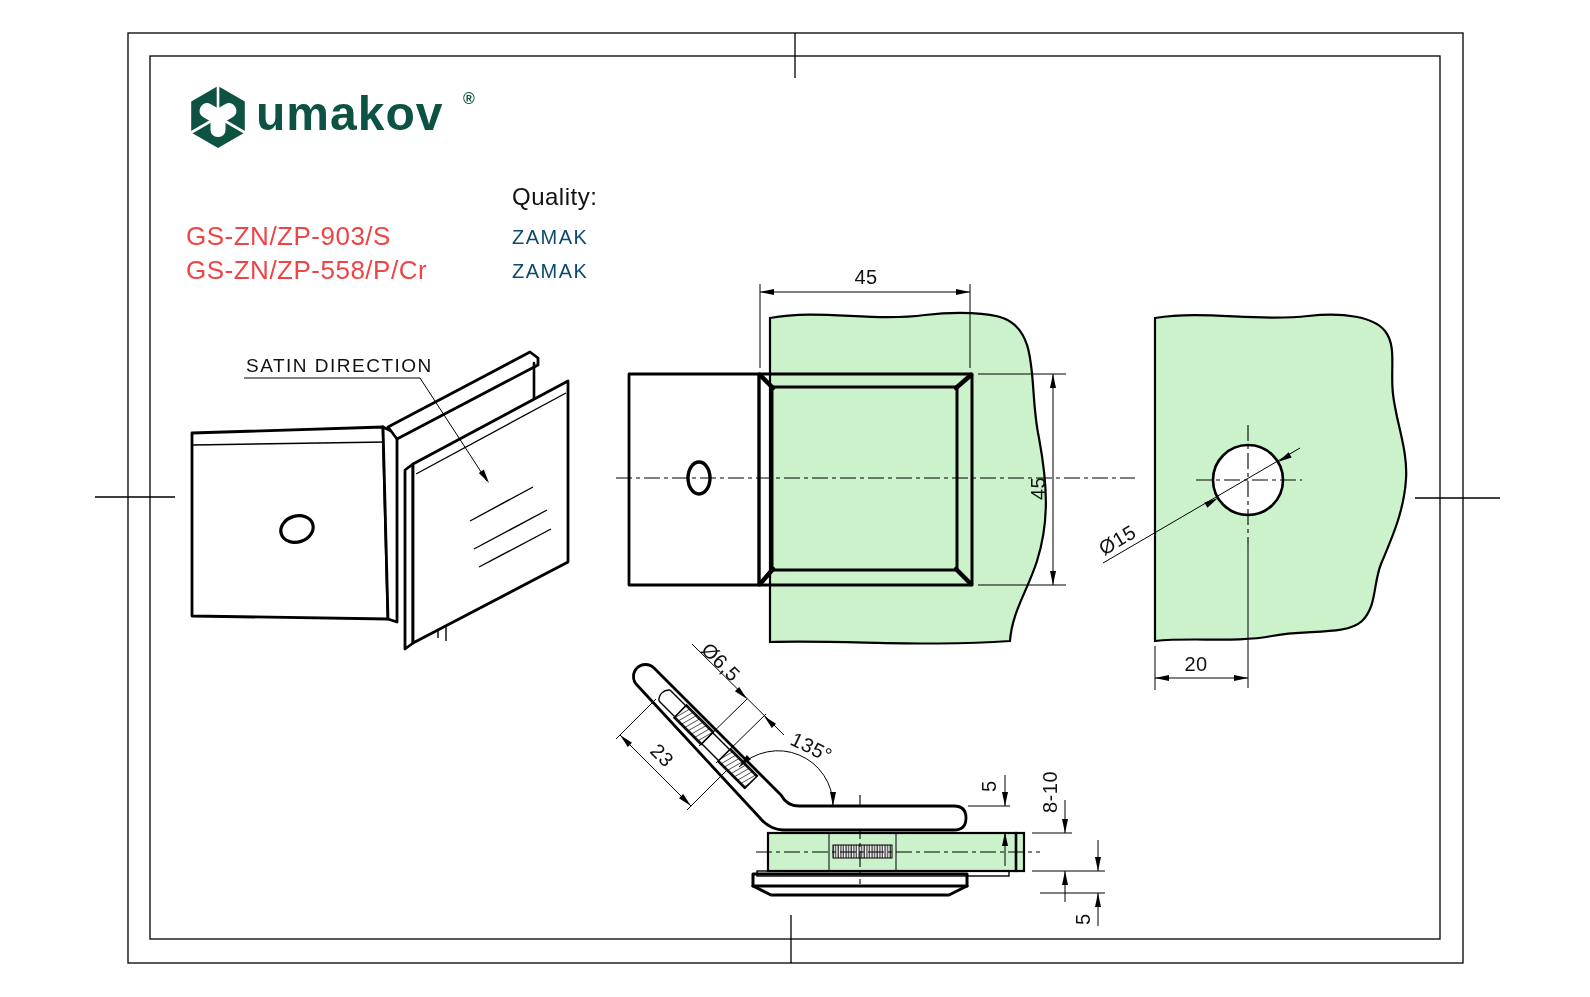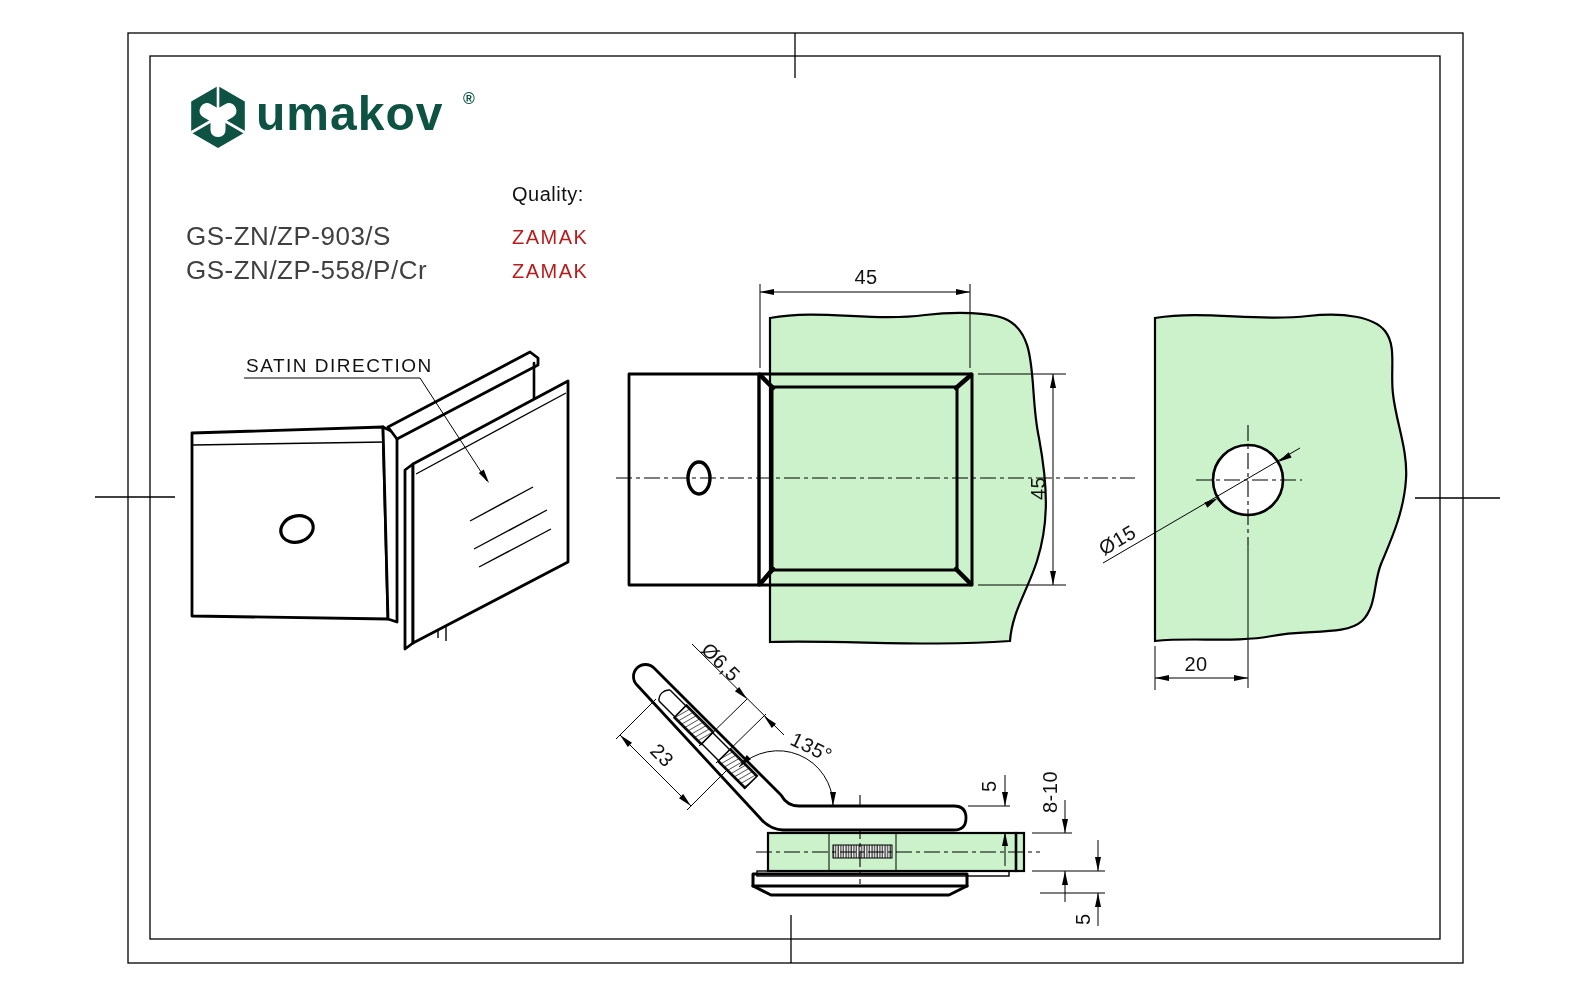--- a/index.html
+++ b/index.html
@@ -1,23 +1,23 @@
 <!DOCTYPE html>
 <html><head>
 <meta charset="utf-8">
 <style>
   html,body{margin:0;padding:0;background:#fff;}
   .sheet{position:relative;width:1590px;height:997px;background:#fff;
          font-family:"Liberation Sans",sans-serif;overflow:hidden;color:#000;}
   .abs{position:absolute;white-space:nowrap;}
   .brand{font-size:48px;font-weight:bold;color:#0d5243;letter-spacing:1px;}
   .reg{font-size:16px;color:#0d5243;font-weight:bold;}
-  .quality{font-size:20px;color:#111;letter-spacing:0.5px;}
-  .code{font-size:26px;color:#404040;letter-spacing:0.5px;}
-  .zamak{font-size:20px;color:#b91c1c;letter-spacing:1.5px;}
+  .quality{font-size:24px;color:#111;letter-spacing:0.5px;}
+  .code{font-size:26px;color:#ef4444;letter-spacing:0.5px;}
+  .zamak{font-size:20px;color:#0c4a6e;letter-spacing:1.5px;}
   svg text{font-family:"Liberation Sans",sans-serif;}
   .dim{font-size:20px;fill:#111;letter-spacing:0.5px;}
   .satin{font-size:19px;fill:#111;letter-spacing:1.5px;}
   .ln{stroke:#000;fill:none;stroke-width:2.6;stroke-linejoin:round;stroke-linecap:round;}
   .ln3{stroke:#000;fill:none;stroke-width:3;stroke-linejoin:round;stroke-linecap:round;}
   .lnw{stroke:#000;fill:#fff;stroke-width:2.8;stroke-linejoin:round;stroke-linecap:round;}
   .thin{stroke:#000;fill:none;stroke-width:1.4;}
   .dimln{stroke:#000;fill:none;stroke-width:1;}
   .cl{stroke:#000;fill:none;stroke-width:1.1;stroke-dasharray:16 4 4 4;}
   .arr{fill:#000;stroke:none;}

